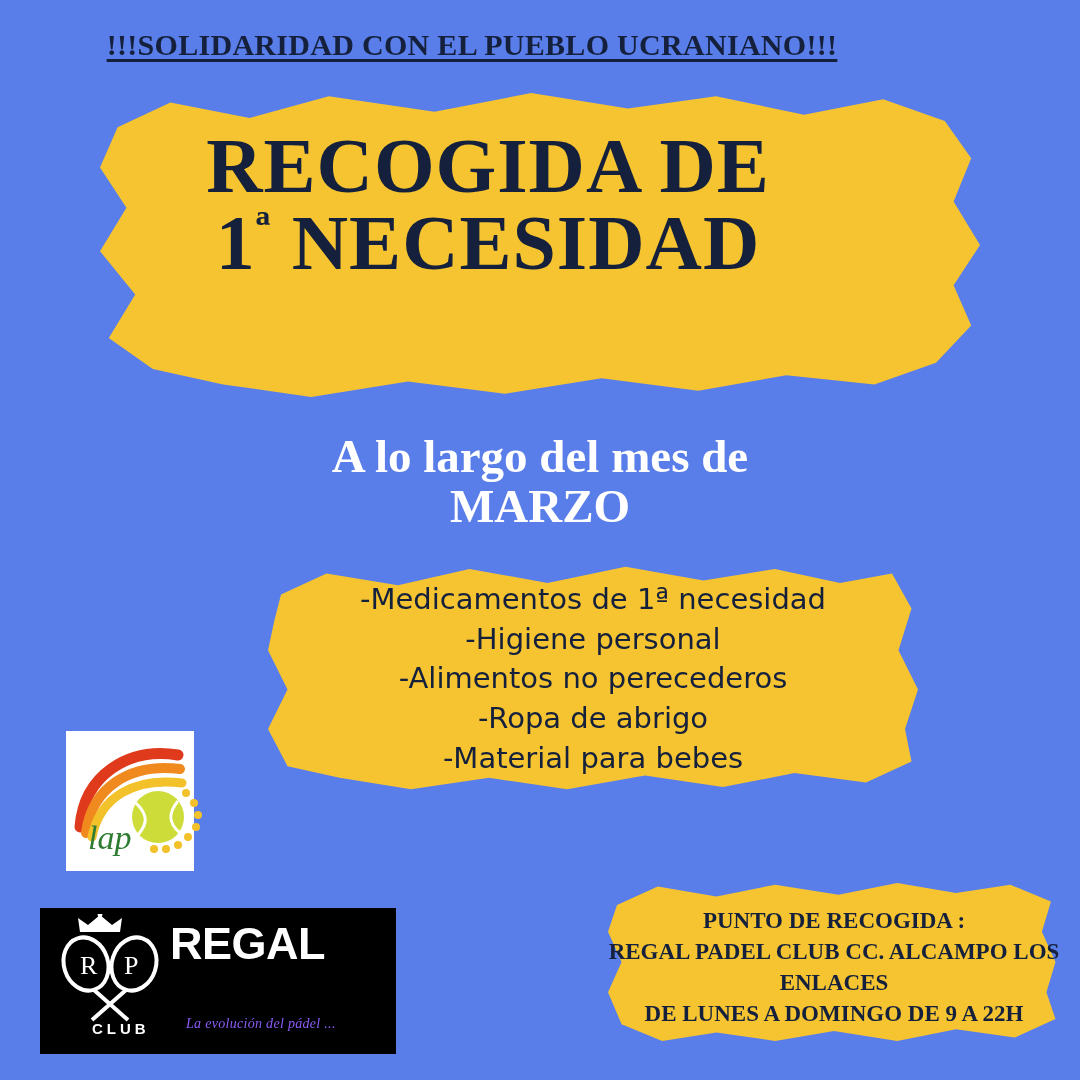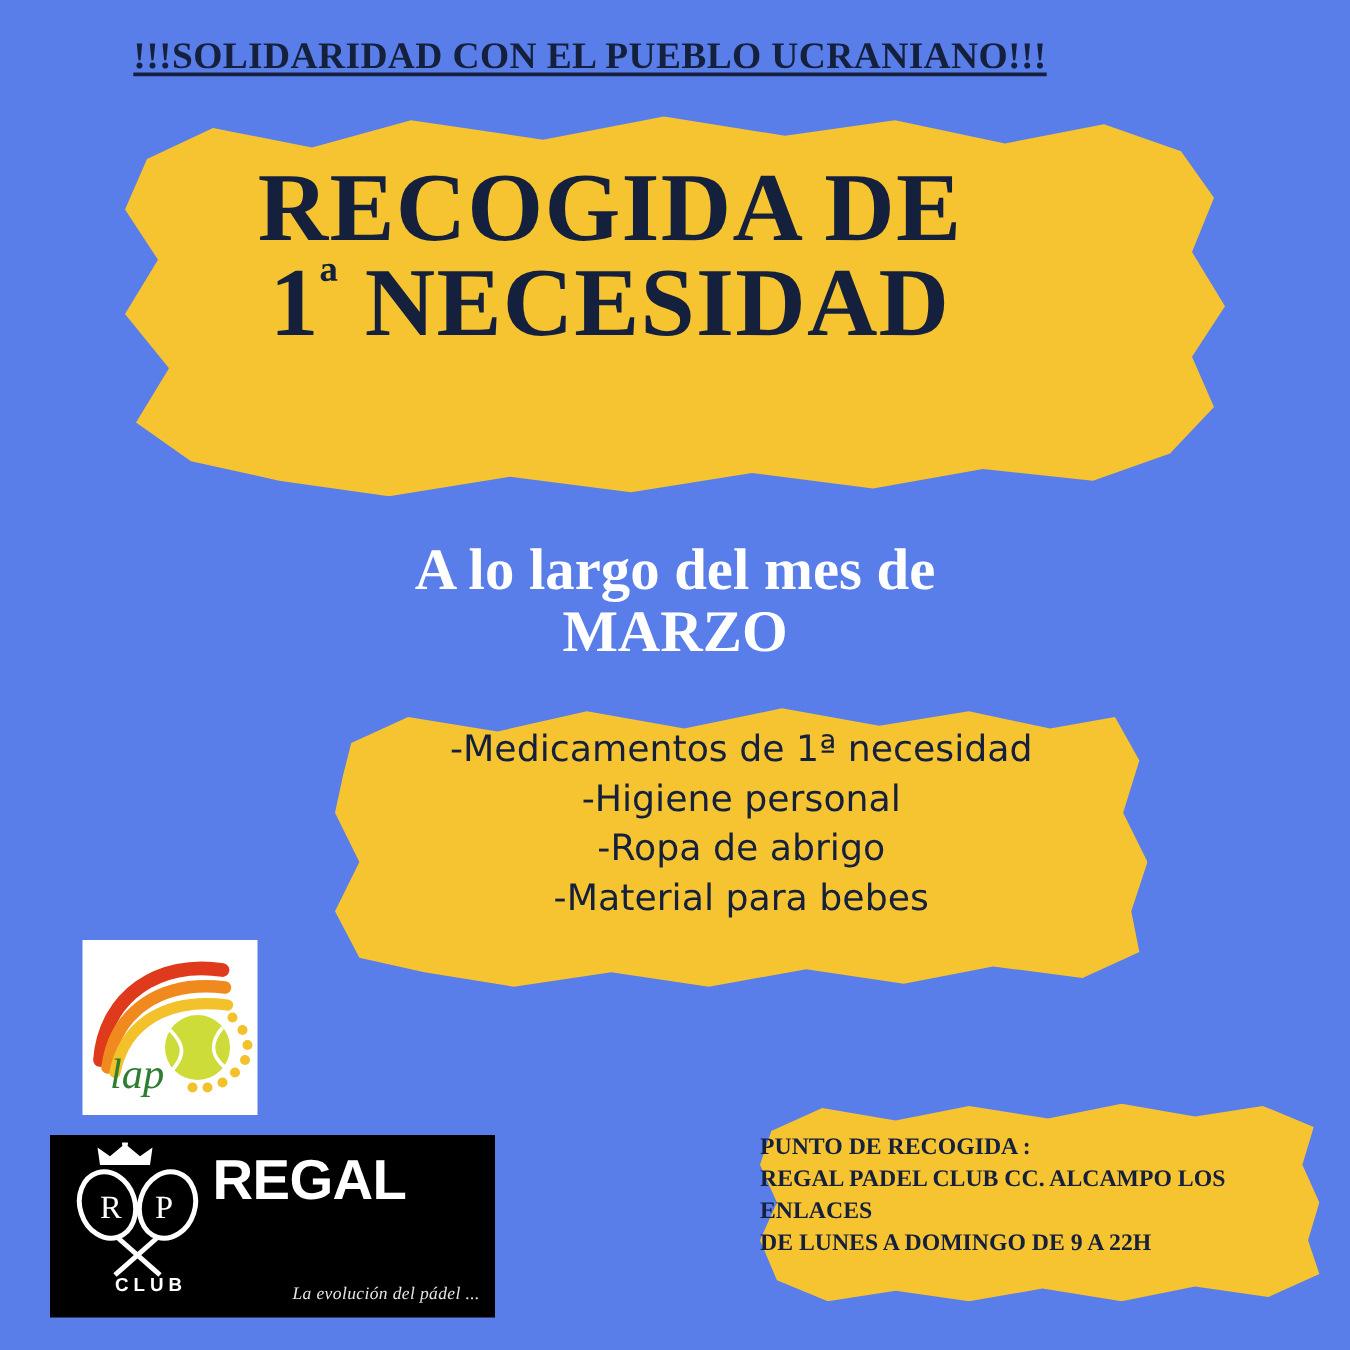--- a/index.html
+++ b/index.html
@@ -121,23 +121,23 @@
     color: #14203c;
     font-family: "DejaVu Sans", sans-serif;
     font-size: 29px;
     line-height: 1.37;
   }
   .items-list .item { display: block; white-space: nowrap; }
 
   
   .lap-logo {
     position: absolute;
-    top: 752px;
+    top: 731px;
     left: 66px;
-    width: 140px;
+    width: 128px;
     height: 140px;
     background: #ffffff;
   }
 
   
   .regal-logo {
     position: absolute;
     top: 908px;
     left: 40px;
     width: 356px;
@@ -170,27 +170,26 @@
     font-family: "Liberation Sans", sans-serif;
     font-weight: bold;
     font-size: 45px;
     letter-spacing: -0.5px;
     line-height: 0.98;
     color: #ffffff;
   }
   .regal-tag {
     position: absolute;
     left: 146px;
-    top: 120px;
+    top: 108px;
     font-family: "Liberation Serif", serif;
     font-style: italic;
     font-size: 14px;
-    color: #e5e5e5;
+    color: #8b5cf6;
     letter-spacing: 0.3px;
-    margin-left: 48px;
   }
   .clubword {
     position: absolute;
     left: 52px;
     top: 112px;
     font-family: "Liberation Sans", sans-serif;
     font-weight: bold;
     font-size: 15px;
     letter-spacing: 4px;
     color: #ffffff;
@@ -209,25 +208,25 @@
       98% 14%, 96% 32%, 99% 50%, 97% 68%, 99% 84%, 90% 95%, 77% 90%,
       64% 97%, 50% 91%, 37% 97%, 24% 92%, 12% 97%, 3% 87%, 0% 68%,
       3% 50%, 0% 32%
     );
   }
   .pickup-text {
     position: absolute;
     top: 905px;
     left: 608px;
     width: 452px;
-    text-align: left;
+    text-align: center;
     color: #14203c;
     font-family: "Liberation Serif", serif;
     font-weight: bold;
-    font-size: 19px;
+    font-size: 23px;
     line-height: 1.35;
   }
   .pickup-text .pl { display: block; }
 </style>
 </head>
 <body>
 
 <div class="poster">
 
   <div class="top-banner">!!!SOLIDARIDAD CON EL PUEBLO UCRANIANO!!!</div>
@@ -241,20 +240,21 @@
 
   <div class="subtitle">
     <span>A lo largo del mes de</span>
     <span class="s2">MARZO</span>
   </div>
 
   <div class="brush-items"></div>
   <div class="items-list">
     <span class="item">-Medicamentos de 1ª necesidad</span>
     <span class="item">-Higiene personal</span>
+    <span class="item">-Alimentos no perecederos</span>
     <span class="item">-Ropa de abrigo</span>
     <span class="item">-Material para bebes</span>
   </div>
 
   <div class="lap-logo">
     <svg width="152" height="140" viewBox="0 0 152 140">
       <path d="M14 96 C18 44, 62 16, 112 24" stroke="#e03a1c" stroke-width="11" fill="none" stroke-linecap="round"></path>
       <path d="M20 102 C26 56, 64 32, 114 38" stroke="#f08a1e" stroke-width="10" fill="none" stroke-linecap="round"></path>
       <path d="M26 106 C34 66, 68 46, 116 52" stroke="#f3c12a" stroke-width="9" fill="none" stroke-linecap="round"></path>
       <circle cx="92" cy="86" r="26" fill="#cddc39"></circle>

